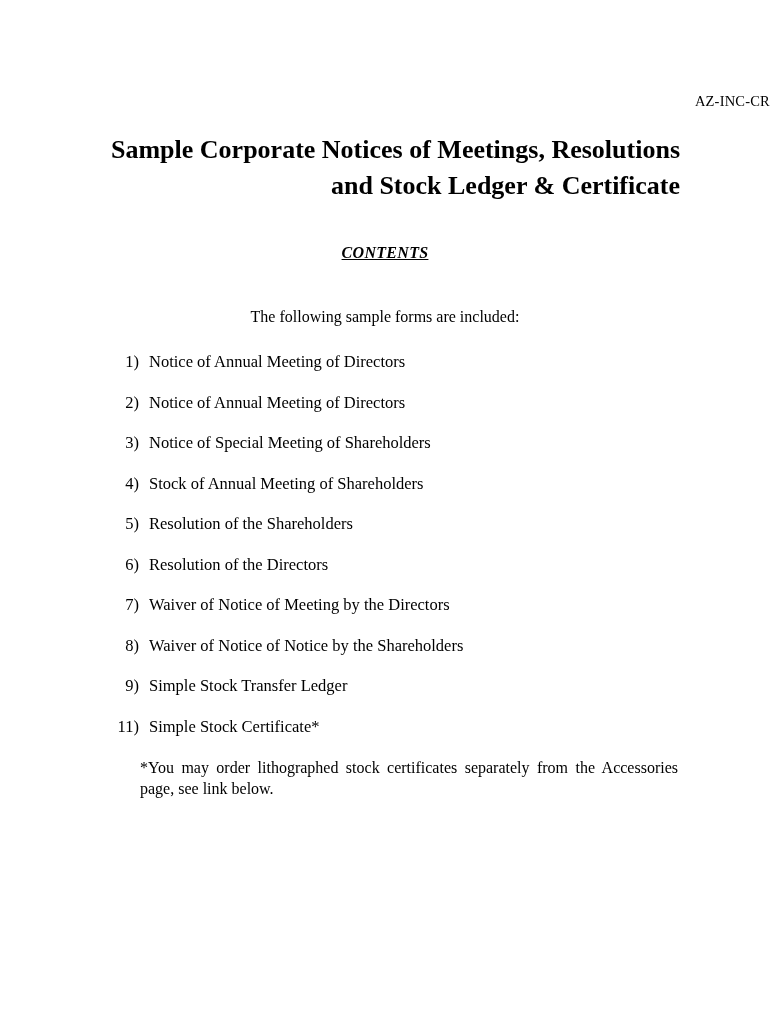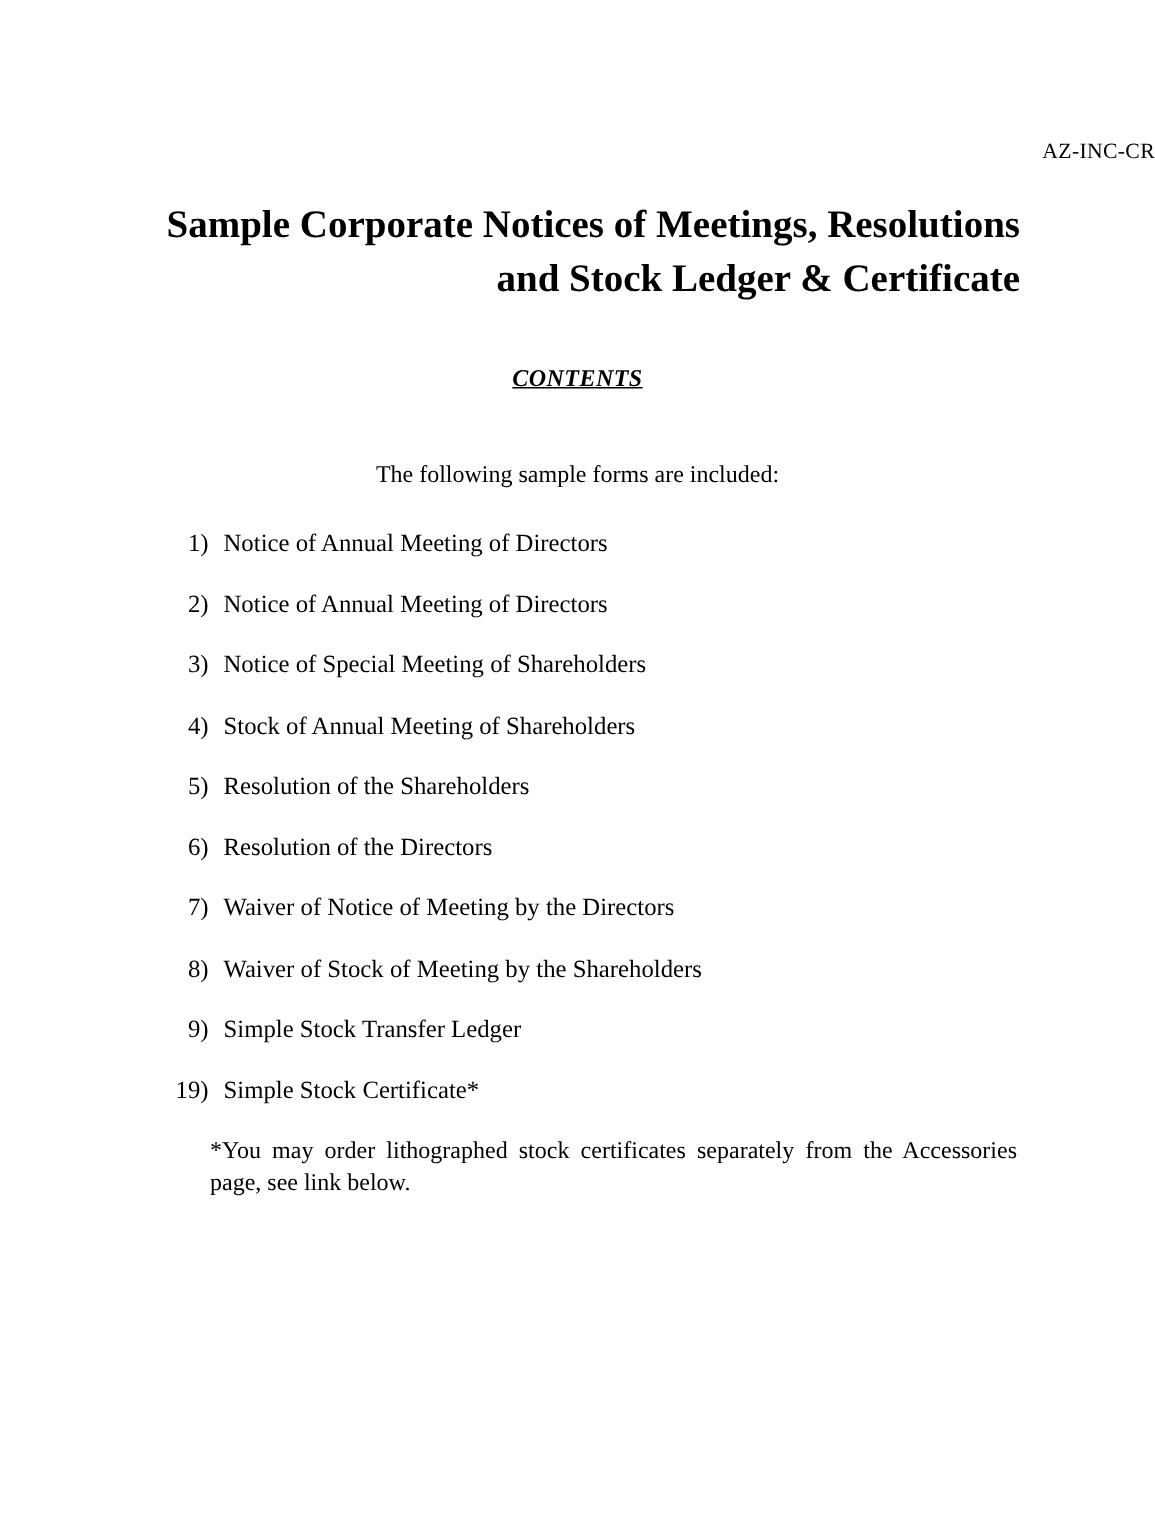--- a/index.html
+++ b/index.html
@@ -120,27 +120,27 @@
     <li class="list-item">
       <span class="list-num">6)</span>
       <span class="list-label">Resolution of the Directors</span>
     </li>
     <li class="list-item">
       <span class="list-num">7)</span>
       <span class="list-label">Waiver of Notice of Meeting by the Directors</span>
     </li>
     <li class="list-item">
       <span class="list-num">8)</span>
-      <span class="list-label">Waiver of Stock of Meeting by the Shareholders</span>
+      <span class="list-label">Waiver of Notice of Notice by the Shareholders</span>
     </li>
     <li class="list-item">
       <span class="list-num">9)</span>
       <span class="list-label">Simple Stock Transfer Ledger</span>
     </li>
     <li class="list-item">
-      <span class="list-num">19)</span>
+      <span class="list-num">11)</span>
       <span class="list-label">Simple Stock Certificate*</span>
     </li>
   </ul>
 
   <div class="footnote">*You may order lithographed stock certificates separately from the Accessories page, see link below.</div>
 
 </div>
 
 </body></html>

